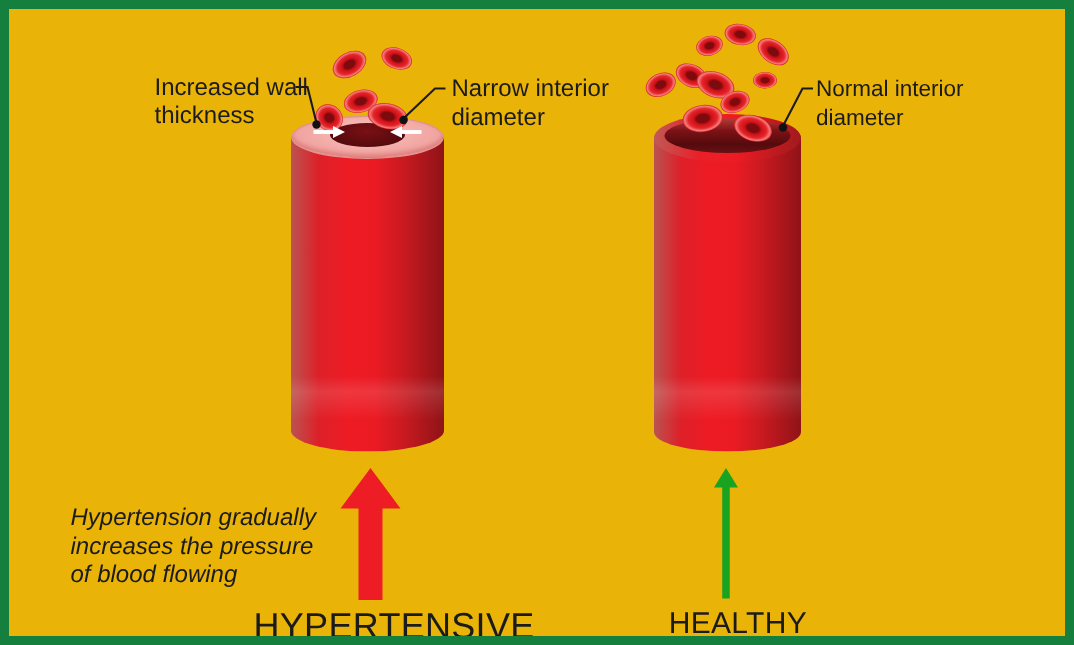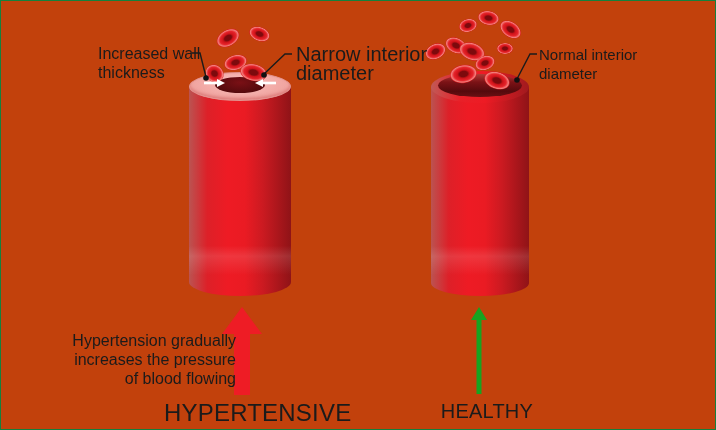--- a/index.html
+++ b/index.html
@@ -1,18 +1,18 @@
 <!DOCTYPE html>
 <html style="--vessel-bright-red: #ee1b24; --vessel-dark-edge: #8f1317; --rim-pink: #f2a9a5; --lumen-dark: #550a0d; --blood-cell-red: #e6242b; --blood-cell-center: #7d0a0d; --hypertensive-arrow: #ee1c25; --healthy-arrow: #18a320; --text: #1b1b1b; --background: #ffffff;"><head>
 <meta charset="utf-8">
 <style>
   html,body { margin:0; padding:0; background:#fff; }
   .canvas {
-    position:relative; width:716px; height:430px; background:#c2410c;
-    border:1px solid #15803d; box-sizing:border-box; overflow:hidden;
+    position:relative; width:716px; height:430px; background:#eab308;
+    border:6px solid #15803d; box-sizing:border-box; overflow:hidden;
     font-family:"Liberation Sans", sans-serif;
   }
   
   .vessel-body { position:absolute; z-index:1; }
   .vessel-body.left {
     left:188px; top:85px; width:102px; height:210px;
     border-radius:0 0 51px 51px / 0 0 14px 14px;
     background:
       linear-gradient(180deg, rgba(255,255,255,0) 0%, rgba(255,255,255,0) 76%, rgba(255,255,255,.12) 81%, rgba(255,255,255,0) 90%),
       linear-gradient(90deg, #bb5351 0%, #dd2028 18%, var(--vessel-bright-red,#ee1b24) 38%, #ea1b23 55%, #cc1a21 72%, var(--vessel-dark-edge,#8f1317) 100%);
@@ -59,23 +59,23 @@
   .overlay { position:absolute; left:0; top:0; z-index:4; pointer-events:none; }
   .leader { fill:none; stroke:#1b1b1b; stroke-width:1.4; }
   .dot { fill:#111; }
   .warrow-line { stroke:#ffffff; stroke-width:2.6; }
   .warrow-head { fill:#ffffff; }
   .arrow-hyper { fill:var(--hypertensive-arrow,#ee1c25); }
   .arrow-healthy { fill:var(--healthy-arrow,#18a320); }
   
   .note { position:absolute; color:var(--text,#1b1b1b); white-space:pre-line; z-index:5; }
   .lbl-increased { left:97px;  top:43px;  font-size:16px; line-height:19px; }
-  .lbl-narrow    { left:295px; top:44px;  font-size:20px; line-height:19px; }
+  .lbl-narrow    { left:295px; top:44px;  font-size:16px; line-height:19px; }
   .lbl-normal    { left:538px; top:44px;  font-size:15px; line-height:19px; }
-  .lbl-pressure  { left:65px;  top:330px; width:170px; text-align:right; font-size:16px; line-height:19px; }
+  .lbl-pressure  { left:41px;  top:330px; width:170px; font-size:16px; line-height:19px;font-style:italic; }
   .lbl-hyper     { left:163px; top:398px; width:165px; text-align:center; font-size:24px; letter-spacing:.2px; }
   .lbl-healthy   { left:428px; top:399px; width:104px; text-align:right; font-size:20px; letter-spacing:.2px; }
 </style>
 </head>
 <body>
 
 <div class="canvas">
 
   <div class="vessel-body left"></div>
   <div class="vessel-top-hyper"></div>

